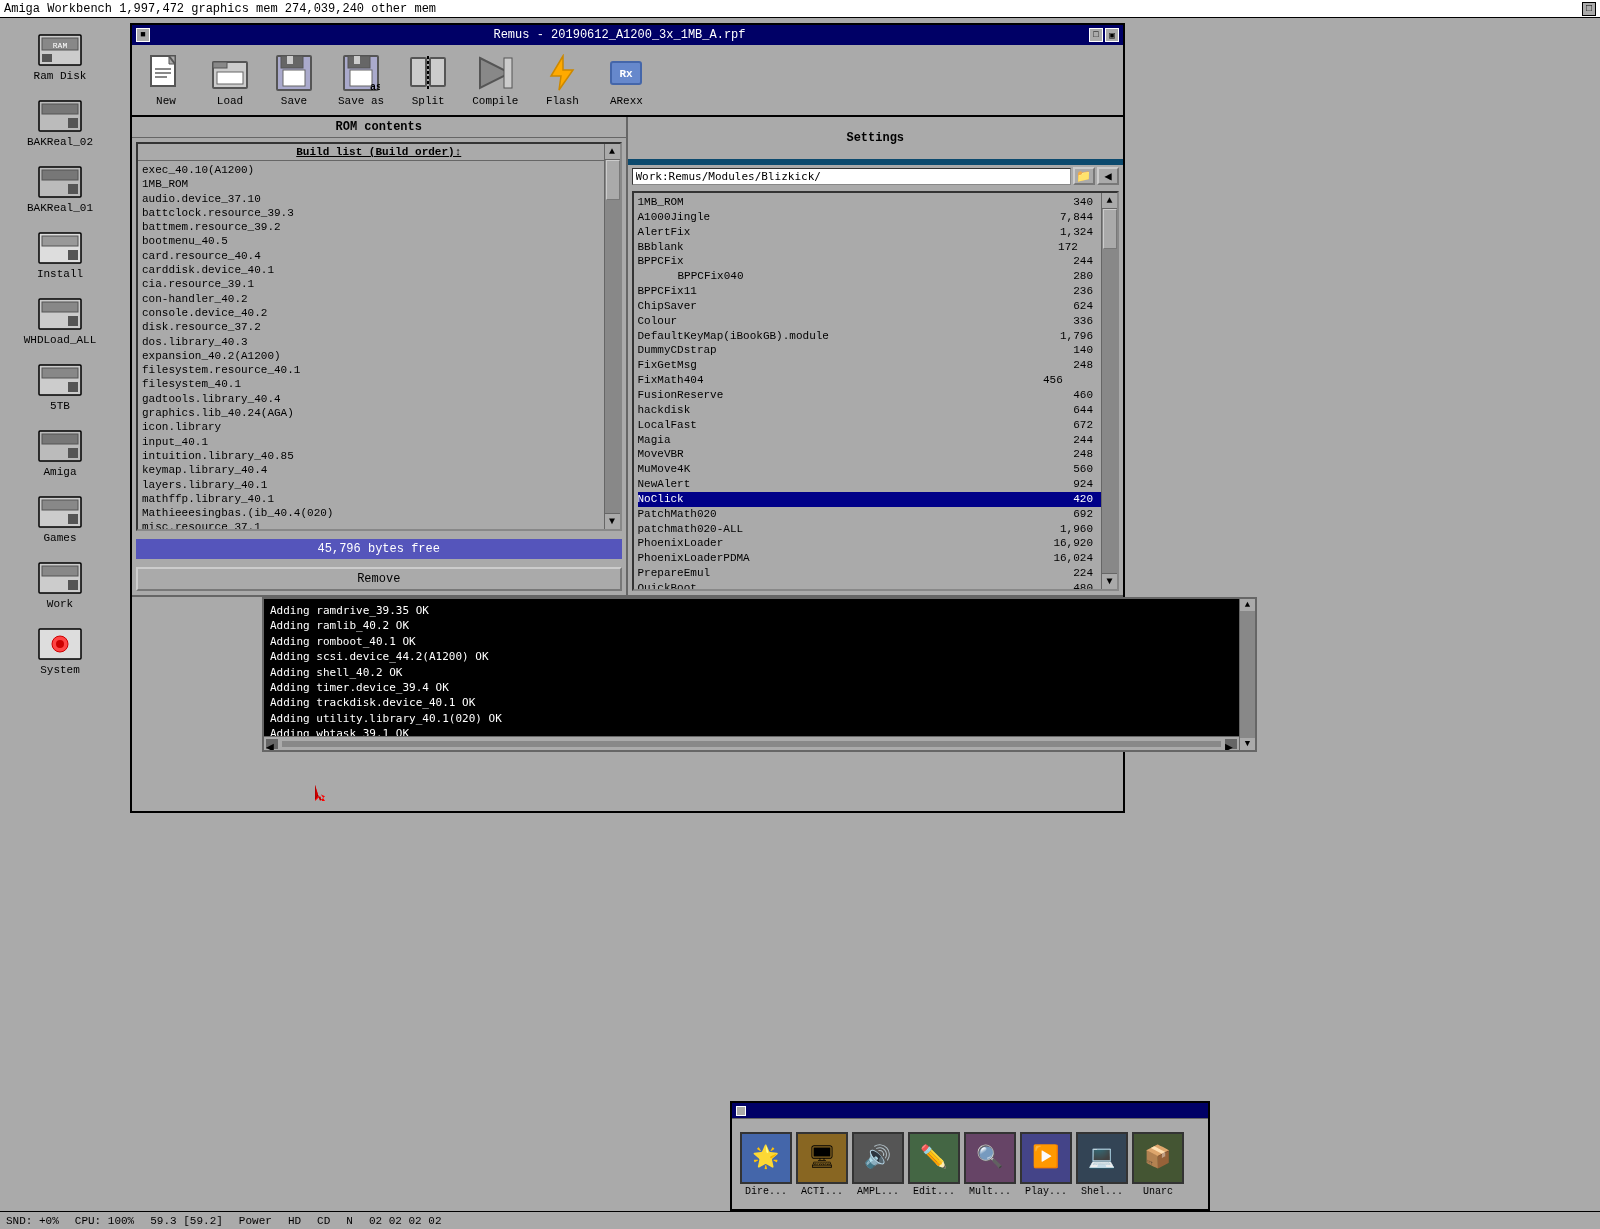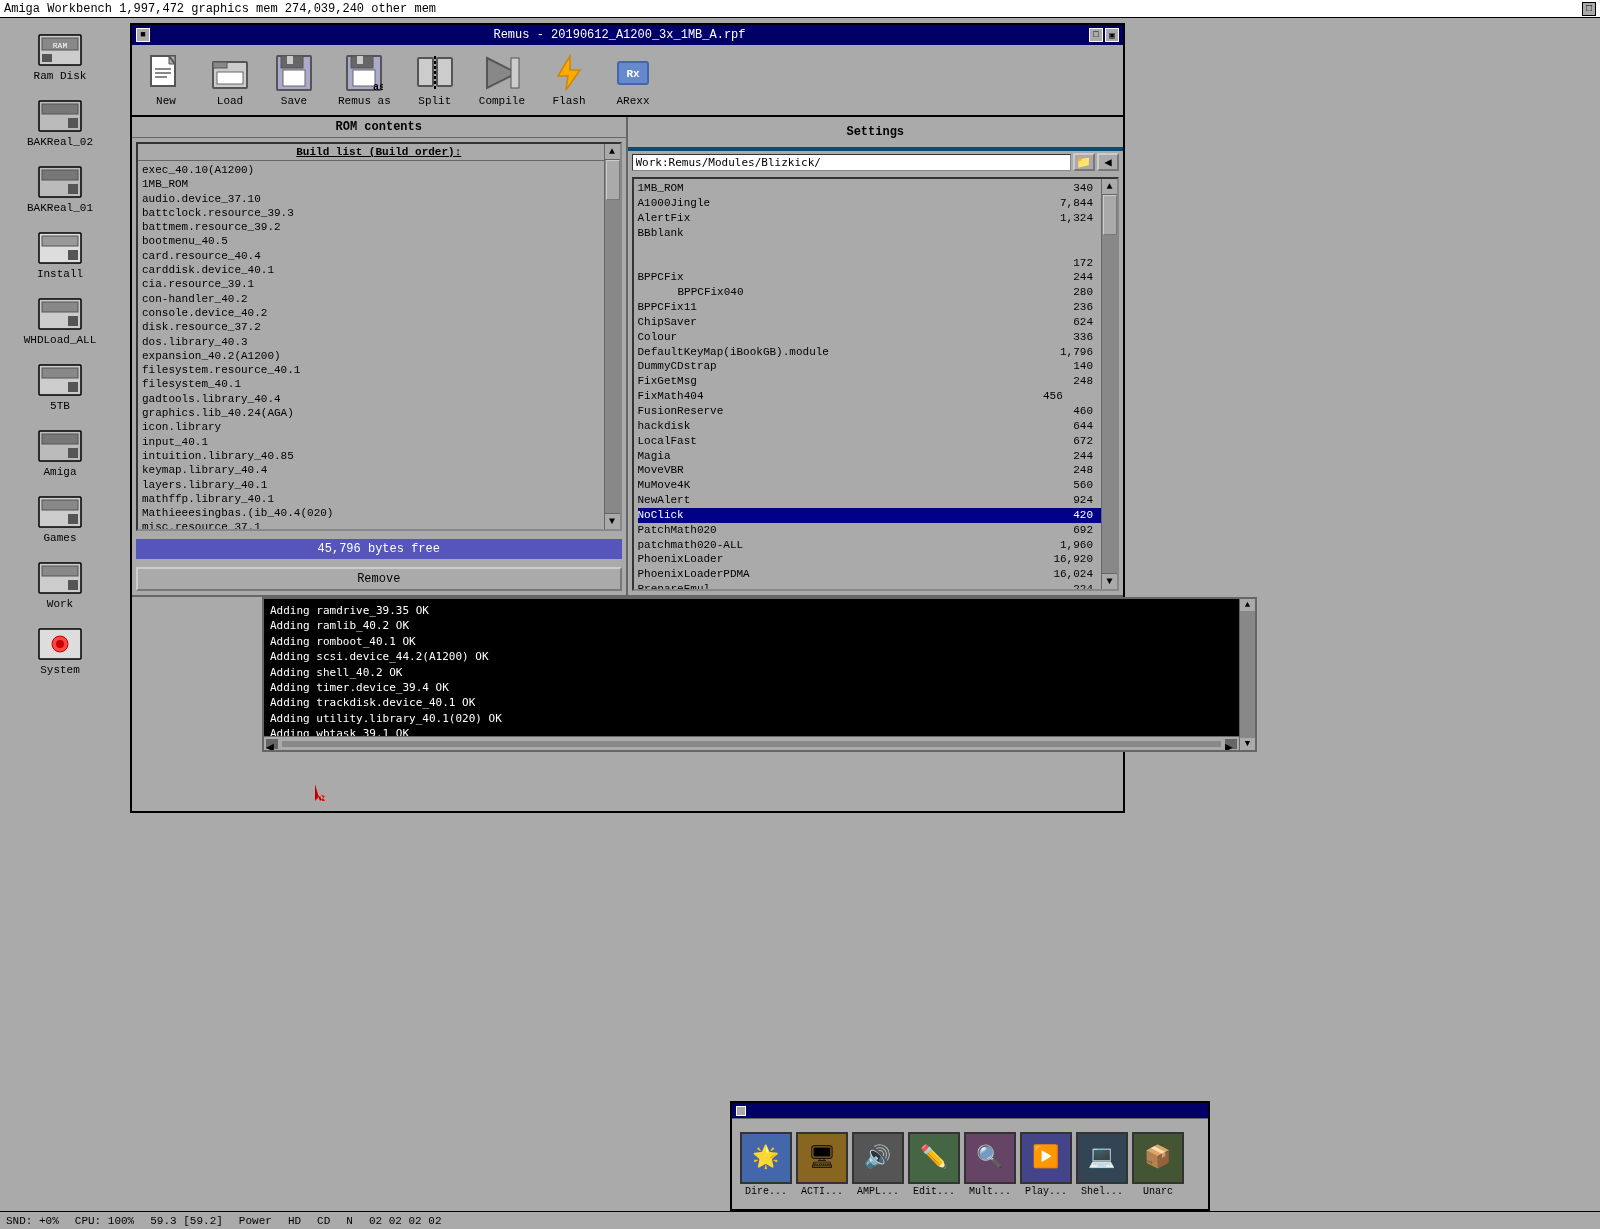--- a/index.html
+++ b/index.html
@@ -239,22 +239,22 @@
     
     #settings-panel {
       width: 50%;
       display: flex;
       flex-direction: column;
     }
 
     #settings-header {
       background: #aaaaaa;
       text-align: center;
-      padding: 8px;
-      border-bottom: 4px solid #0c4a6e;
+      padding: 14px;
+      border-bottom: 6px solid #0c4a6e;
       font-size: 12px;
       font-weight: bold;
     }
 
     #path-bar {
       display: flex;
       align-items: center;
       padding: 2px 4px;
       gap: 2px;
       background: #aaaaaa;
@@ -625,21 +625,21 @@
       <div class="toolbar-btn">
         <div class="btn-icon">
           <svg width="38" height="38" viewBox="0 0 38 38">
             <rect x="2" y="2" width="34" height="34" fill="#aaaacc" stroke="#555" stroke-width="2" rx="1"></rect>
             <rect x="6" y="2" width="22" height="12" fill="#666" stroke="#555" stroke-width="1"></rect>
             <rect x="8" y="16" width="22" height="16" fill="#fff" stroke="#666" stroke-width="1"></rect>
             <rect x="12" y="2" width="6" height="8" fill="#ccc"></rect>
             <text x="28" y="36" font-size="10" fill="#000" font-weight="bold">as</text>
           </svg>
         </div>
-        <span class="btn-label">Remus as</span>
+        <span class="btn-label">Save as</span>
       </div>
 
       <div class="toolbar-btn">
         <div class="btn-icon">
           <svg width="38" height="38" viewBox="0 0 38 38">
             <rect x="2" y="4" width="15" height="28" fill="#cccccc" stroke="#555" stroke-width="2" rx="1"></rect>
             <rect x="21" y="4" width="15" height="28" fill="#cccccc" stroke="#555" stroke-width="2" rx="1"></rect>
             <line x1="19" y1="2" x2="19" y2="36" stroke="#000" stroke-width="2" stroke-dasharray="3,2"></line>
           </svg>
         </div>
@@ -738,21 +738,21 @@
               <div class="module-row" style="display: flex; justify-content: space-between; padding-right: 20px; font-size: 11px; line-height: 1.35; gap: 24px;">
                 <span>A1000Jingle</span>
                 <span style="min-width: 50px; text-align: right;">7,844</span>
               </div>
               <div class="module-row" style="display: flex; justify-content: space-between; padding-right: 20px; font-size: 11px; line-height: 1.35;">
                 <span>AlertFix</span>
                 <span style="min-width: 50px; text-align: right;">1,324</span>
               </div>
               <div class="module-row" style="display: flex; justify-content: space-between; padding-right: 20px; font-size: 11px; line-height: 1.35;">
                 <span>BBblank</span>
-                <span style="min-width: 50px; text-align: right; margin-top: 30px;">172</span>
+                <span style="min-width: 50px; text-align: center;">172</span>
               </div>
               <div class="module-row" style="display: flex; justify-content: space-between; padding-right: 20px; font-size: 11px; line-height: 1.35;">
                 <span>BPPCFix</span>
                 <span style="min-width: 50px; text-align: right;">244</span>
               </div>
               <div class="module-row" style="display: flex; justify-content: space-between; padding-right: 20px; font-size: 11px; line-height: 1.35; margin-left: 40px;">
                 <span>BPPCFix040</span>
                 <span style="min-width: 50px; text-align: right;">280</span>
               </div>
               <div class="module-row" style="display: flex; justify-content: space-between; padding-right: 20px; font-size: 11px; line-height: 1.35;">

